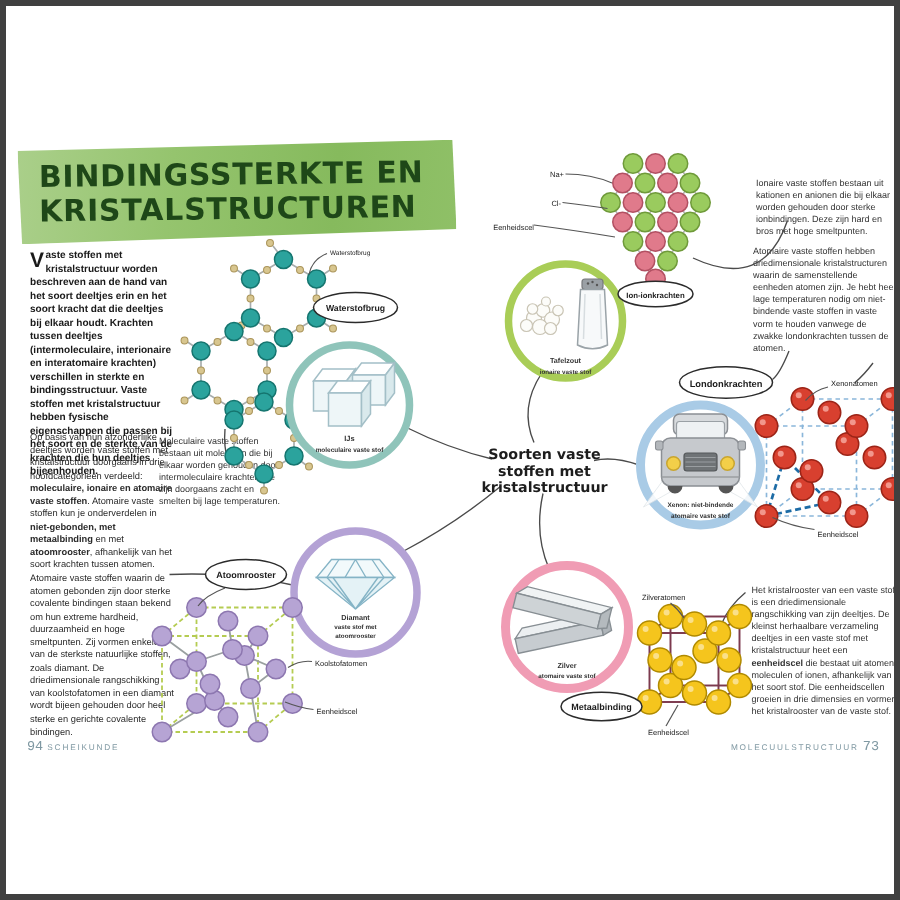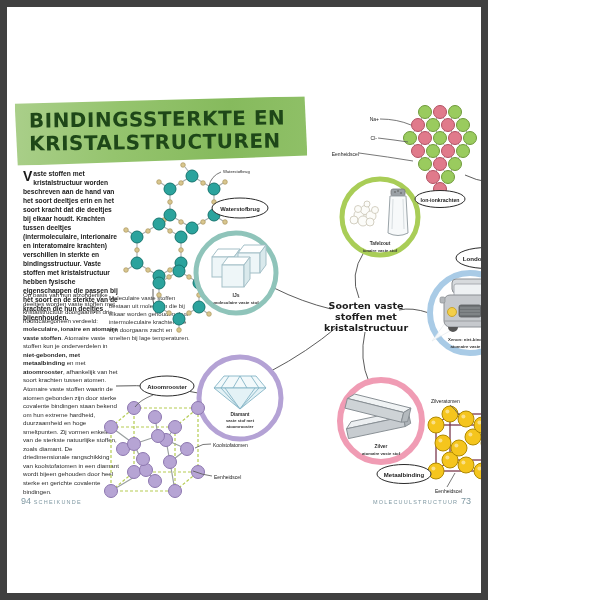--- a/index.html
+++ b/index.html
@@ -1,28 +1,28 @@
 <!DOCTYPE html>
 <html><head>
 <meta charset="utf-8">
 <style>
   html,body{margin:0;padding:0;}
   body{width:600px;height:600px;background:#fff;font-family:"Liberation Sans",sans-serif;}
-  .page{position:relative;width:488px;height:600px;background:#fff;overflow:hidden;border:7px solid #404040;box-sizing:border-box;padding-left:20px;}
+  .page{position:relative;width:600px;height:600px;background:#fff;overflow:hidden;border:4px solid #404040;box-sizing:border-box;padding-left:20px;}
   .banner{position:absolute;left:8px;top:91px;width:292px;height:66px;
     background:linear-gradient(96deg,#aacf8a 0%,#95c46e 35%,#86ba5d 72%,#8fc067 100%);
     clip-path:polygon(0 6%,99.3% 0,100% 90%,0.8% 100%);
     transform:rotate(-0.7deg);display:flex;flex-direction:column;justify-content:center;padding-left:14px;box-sizing:border-box;}
   .banner div{font-family:"DejaVu Sans",sans-serif;font-weight:800;font-size:20px;line-height:1.14;color:#1e4718;letter-spacing:.5px;}
   .txt{position:absolute;color:#2b2b2b;font-size:6.2px;line-height:1.38;text-align:left;}
   .intro{font-size:6.7px;line-height:1.34;font-weight:700;color:#1a1a1a;}
   .dropcap{float:left;font-size:14px;font-weight:800;line-height:10px;padding:1px 1px 0 0;}
   .note{font-size:6px;line-height:1.35;color:#333;}
   .foot{position:absolute;color:#7f98a2;font-size:5.5px;letter-spacing:1.2px;}
-  .foot b{font-size:9px;font-weight:400;letter-spacing:0;}
+  .foot b{font-size:9px;font-weight:400;letter-spacing:0;font-family:Liberation Mono, monospace;}
   svg{position:absolute;left:0;top:0;pointer-events:none;}
   svg text{font-family:"Liberation Sans",sans-serif;}
   .cap{font-weight:700;fill:#333;}
   .lab{fill:#222;}
   .bubble-t{font-weight:700;fill:#1c1c1c;}
   .center-t{font-family:"DejaVu Sans",sans-serif;font-weight:700;fill:#1d1d1d;}
 </style>
 </head>
 <body>
 

